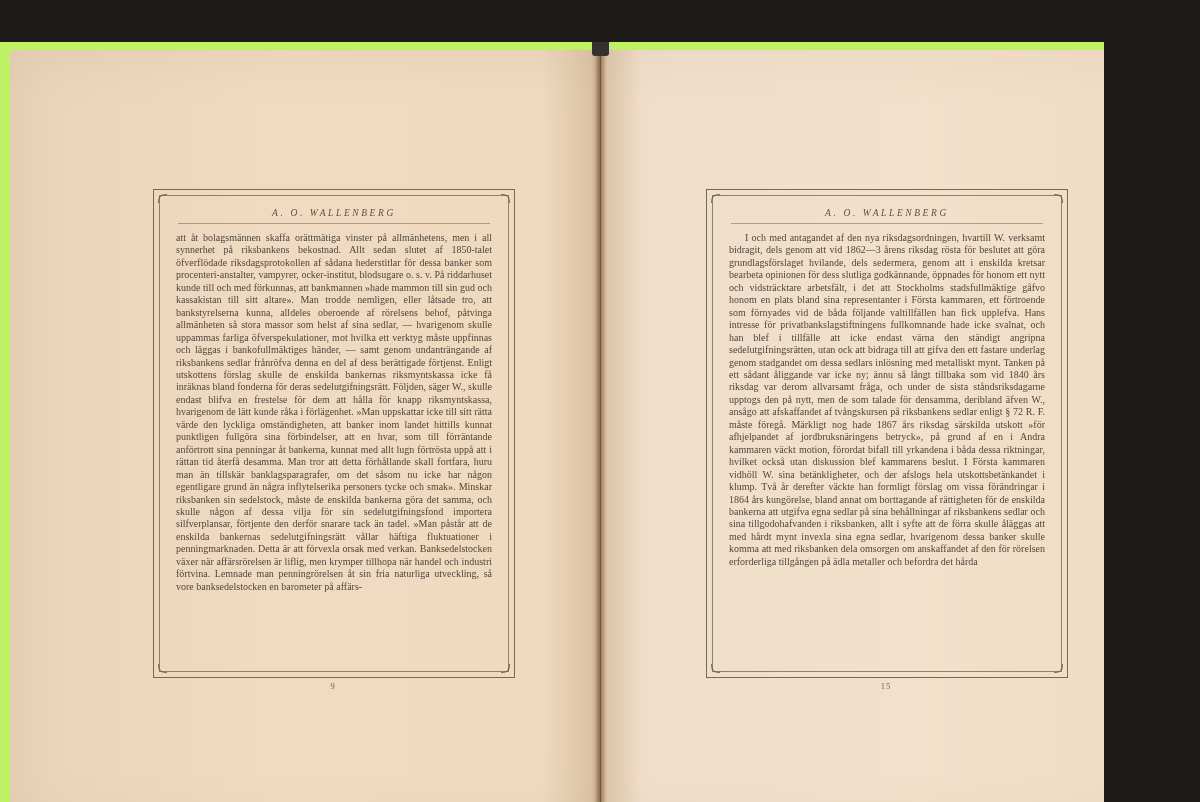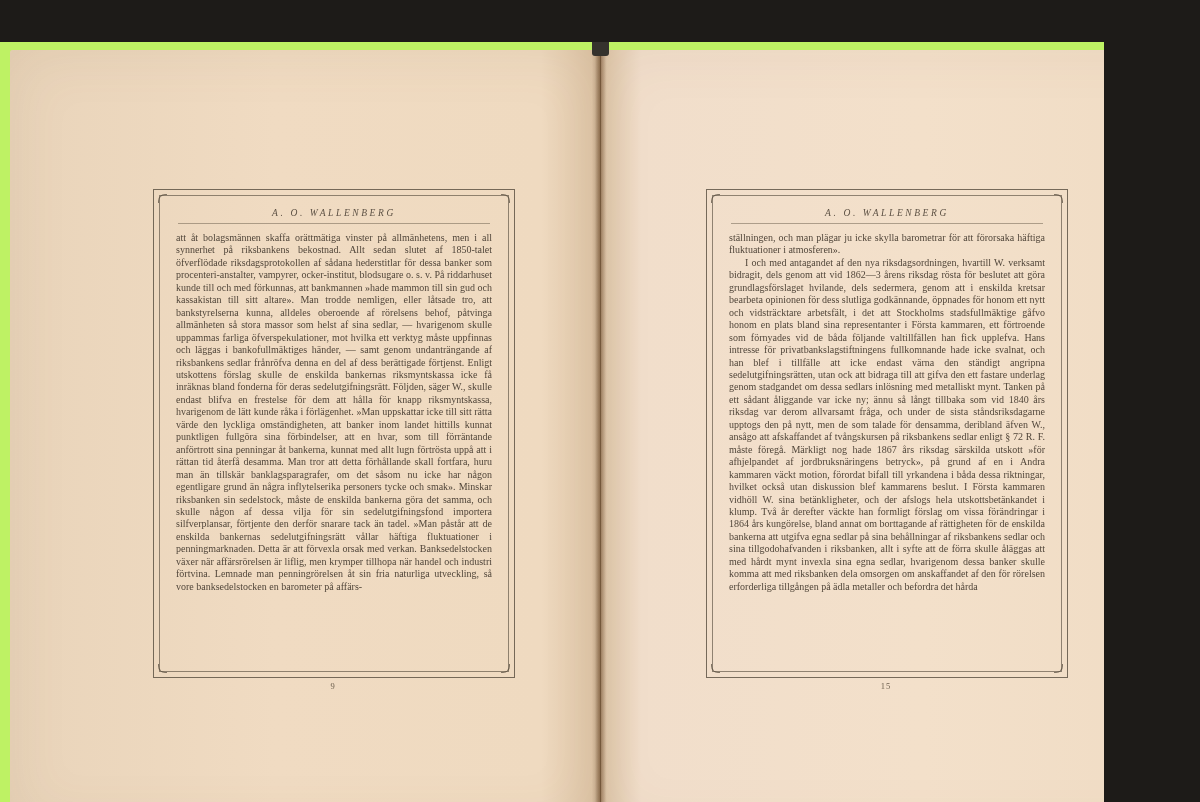--- a/index.html
+++ b/index.html
@@ -150,19 +150,18 @@
   <div class="frame fr">
     <div class="curl tl"></div>
     <div class="curl tr"></div>
     <div class="curl bl"></div>
     <div class="curl br"></div>
 
     <div class="running-header">A. O. WALLENBERG</div>
     <div class="header-rule"></div>
 
     <div class="body-text">
-      <p>ställningen, och man plägar ju icke skylla barometrar för att förorsaka häftiga fluktuationer i atmosferen».</p>
       <p class="indent">I och med antagandet af den nya riksdagsordningen, hvartill W. verksamt bidragit, dels genom att vid 1862—3 årens riksdag rösta för beslutet att göra grundlagsförslaget hvilande, dels sedermera, genom att i enskilda kretsar bearbeta opinionen för dess slutliga godkännande, öppnades för honom ett nytt och vidsträcktare arbetsfält, i det att Stockholms stadsfullmäktige gåfvo honom en plats bland sina representanter i Första kammaren, ett förtroende som förnyades vid de båda följande valtillfällen han fick upplefva. Hans intresse för privatbankslagstiftningens fullkomnande hade icke svalnat, och han blef i tillfälle att icke endast värna den ständigt angripna sedelutgifningsrätten, utan ock att bidraga till att gifva den ett fastare underlag genom stadgandet om dessa sedlars inlösning med metalliskt mynt. Tanken på ett sådant åliggande var icke ny; ännu så långt tillbaka som vid 1840 års riksdag var derom allvarsamt fråga, och under de sista ståndsriksdagarne upptogs den på nytt, men de som talade för densamma, deribland äfven W., ansågo att afskaffandet af tvångskursen på riksbankens sedlar enligt § 72 R. F. måste föregå. Märkligt nog hade 1867 års riksdag särskilda utskott »för afhjelpandet af jordbruksnäringens betryck», på grund af en i Andra kammaren väckt motion, förordat bifall till yrkandena i båda dessa riktningar, hvilket också utan diskussion blef kammarens beslut. I Första kammaren vidhöll W. sina betänkligheter, och der afslogs hela utskottsbetänkandet i klump. Två år derefter väckte han formligt förslag om vissa förändringar i 1864 års kungörelse, bland annat om borttagande af rättigheten för de enskilda bankerna att utgifva egna sedlar på sina behållningar af riksbankens sedlar och sina tillgodohafvanden i riksbanken, allt i syfte att de förra skulle åläggas att med hårdt mynt invexla sina egna sedlar, hvarigenom dessa banker skulle komma att med riksbanken dela omsorgen om anskaffandet af den för rörelsen erforderliga tillgången på ädla metaller och befordra det hårda</p>
     </div>
   </div>
   <div class="page-number pr">15</div>
 
 </div>
 
 </body></html>

